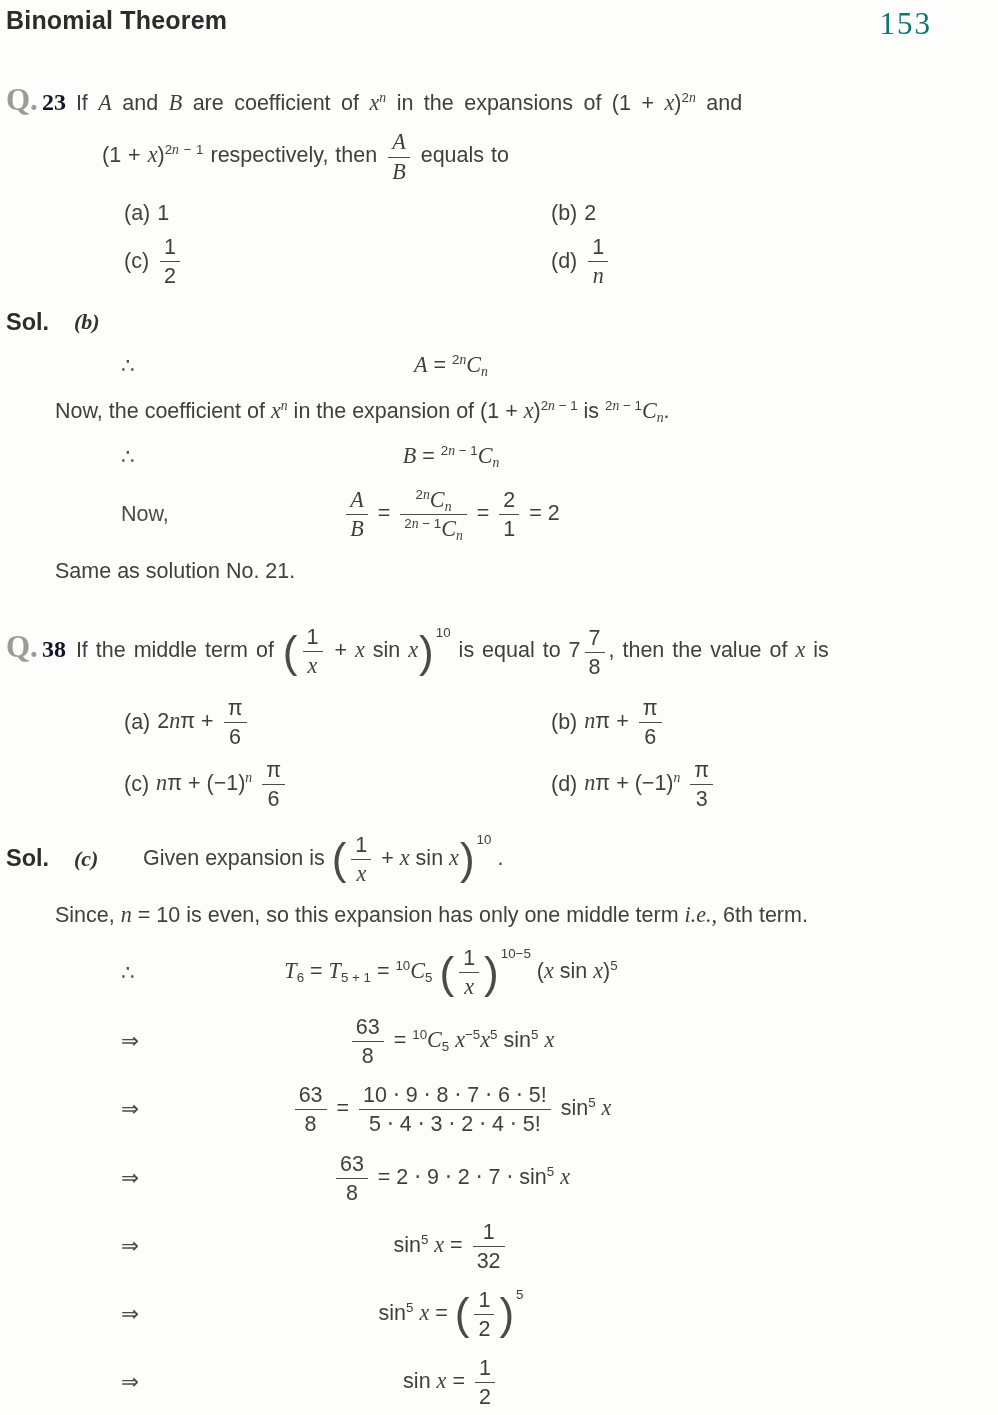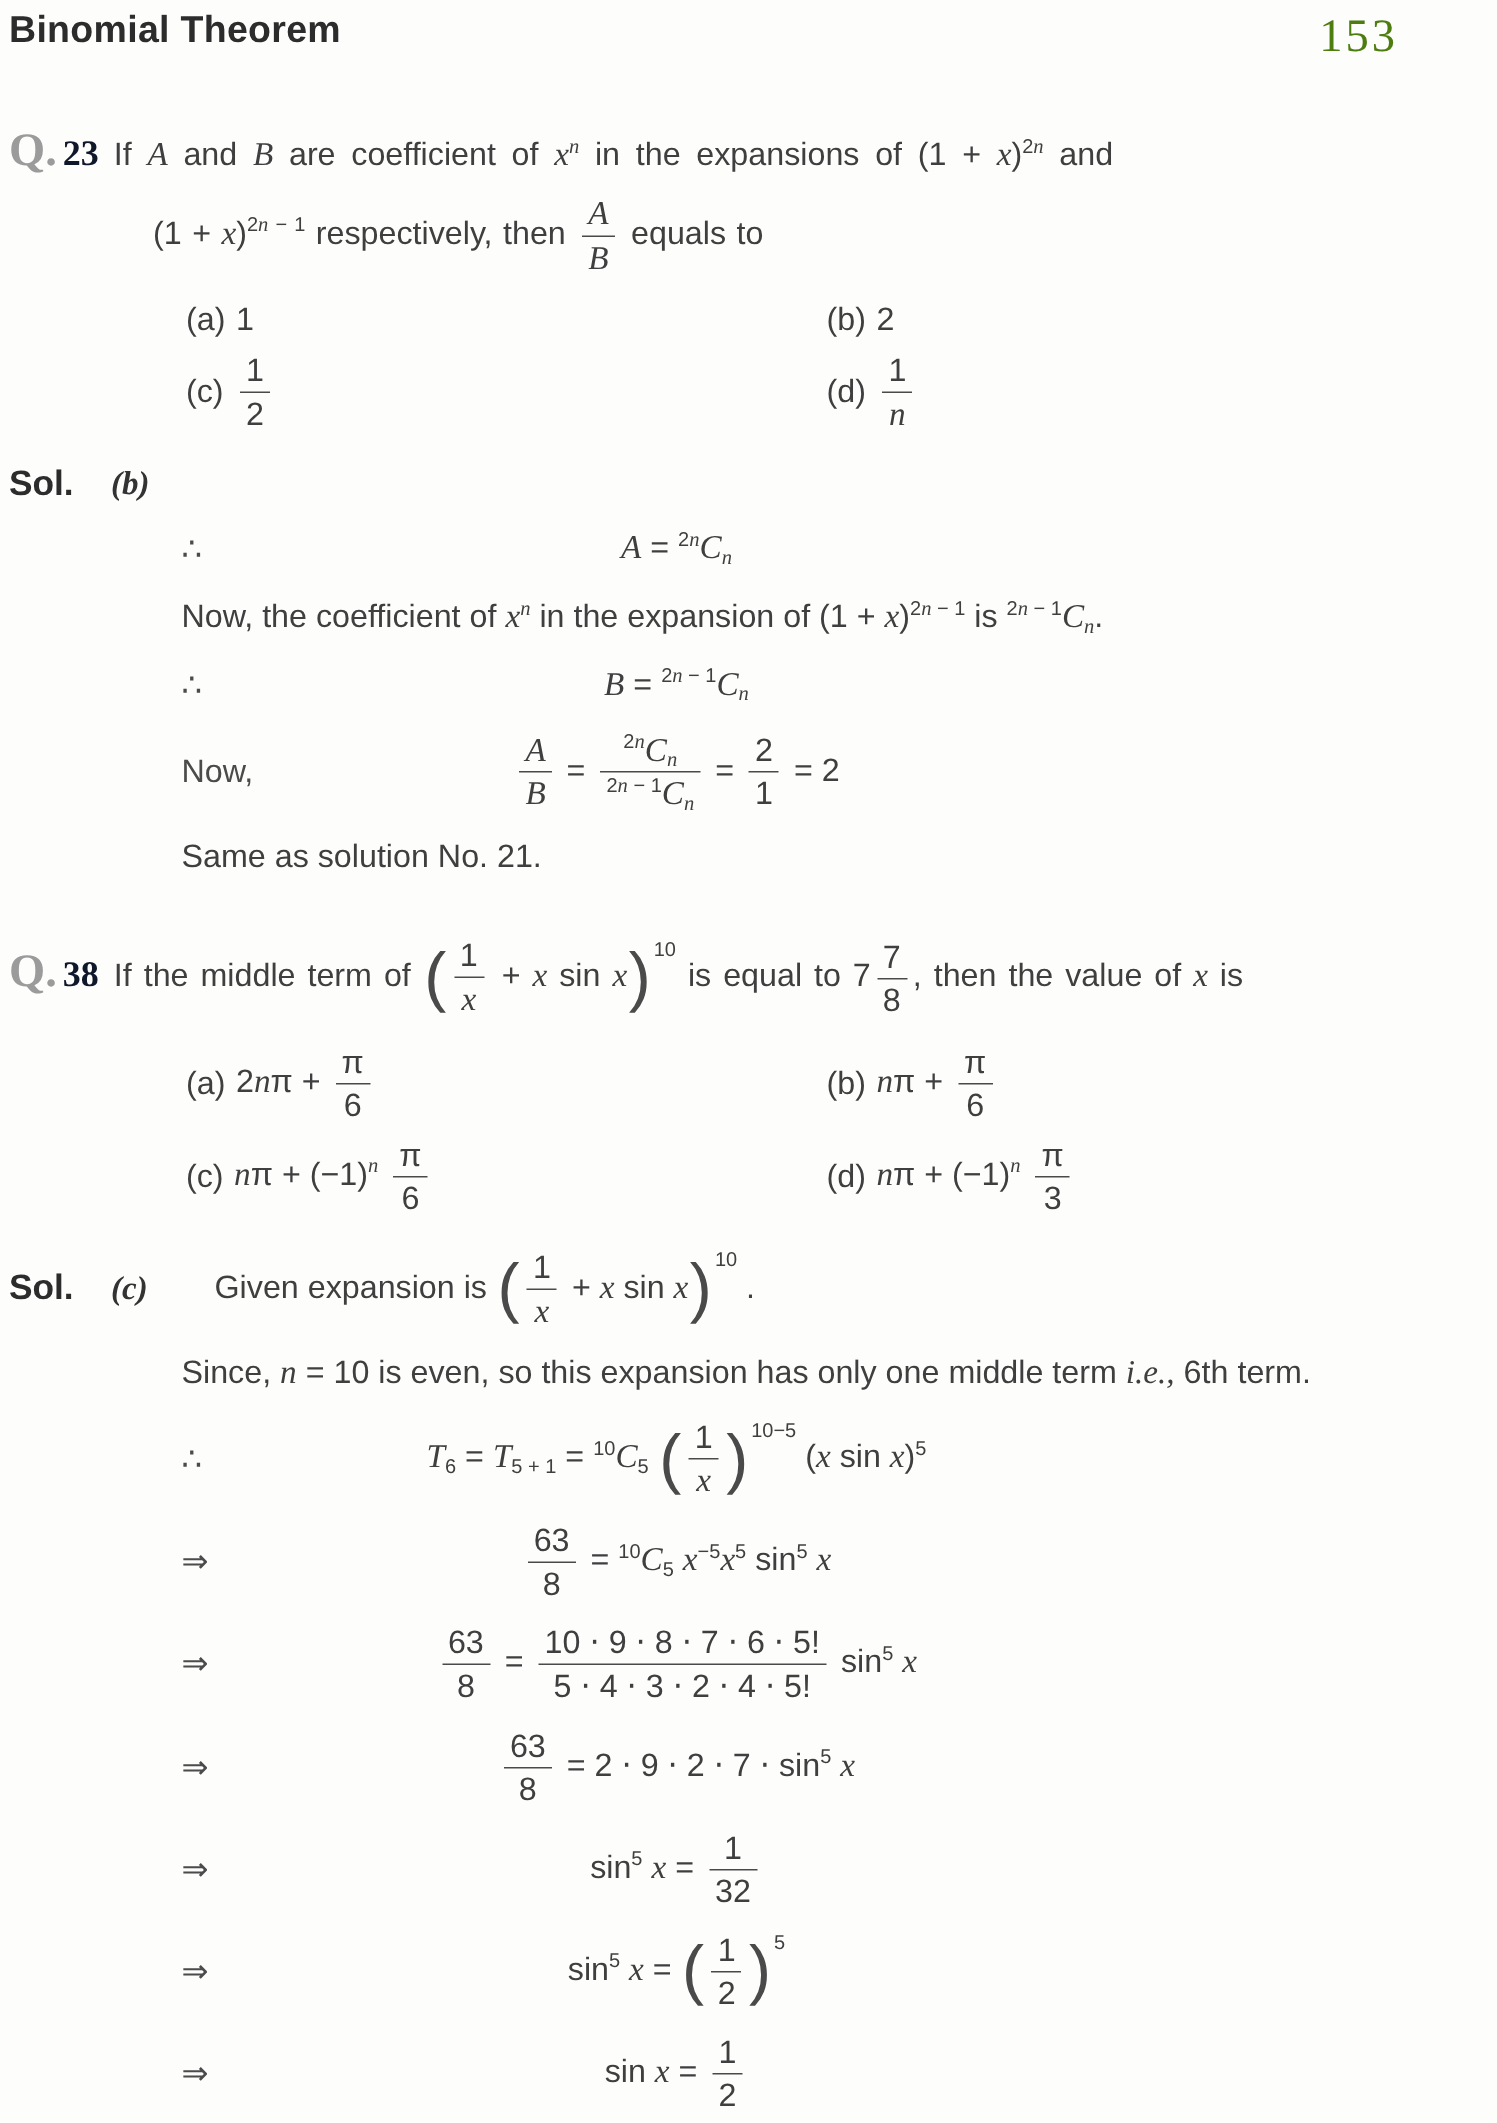--- a/index.html
+++ b/index.html
@@ -9,21 +9,21 @@
     background: #fdfdfc;
     font-family: "Liberation Sans", sans-serif;
     color: #3f3f3f;
     overflow: hidden;
   }
   .page { padding: 6px 8px 0 6px; width: 942px; }
 
   
   .page-header { display: flex; justify-content: space-between; align-items: flex-start; }
   .page-title { font-size: 25px; font-weight: bold; color: #2c2c2c; letter-spacing: .2px; }
-  .page-number { font-size: 31px; color: #4d7c0f; font-family: "Liberation Serif", serif; letter-spacing: 2px; margin-right: 2px; }
+  .page-number { font-size: 31px; color: #0f766e; font-family: "Liberation Serif", serif; letter-spacing: 2px; margin-right: 2px; }
 
   
   .q-block { font-size: 21.5px; }
   .q-block-23 { margin-top: 42px; }
   .q-block-24 { margin-top: 38px; }
   .q-line1 { display: flex; align-items: baseline; }
   .q-badge { font-family: "Liberation Serif", serif; font-weight: bold; font-size: 31px; color: #9b9b9b; line-height: 1; }
   .q-num { font-family: "Liberation Serif", serif; font-weight: bold; font-size: 24px; color: #0f172a; margin: 0 10px 0 4px; }
   .q-text { flex: 1; word-spacing: 4.5px; line-height: 1.45; }
   .q-line2 { margin: 10px 0 0 96px; word-spacing: 1px; }
@@ -34,21 +34,21 @@
   .opt-row + .opt-row { margin-top: 8px; }
   .opt { display: flex; align-items: center; }
   .opt-label { margin-right: 7px; }
 
   
   .sol-section { margin-top: 20px; font-size: 21.5px; }
   .sol-head { display: flex; align-items: center; gap: 11px; }
   .sol-label { font-weight: bold; font-size: 23.5px; color: #2c2c2c; width: 57px; flex: none; }
   .sol-ans { font-family: "Liberation Serif", serif; font-weight: bold; font-style: italic; font-size: 22px; color: #333; width: 58px; flex: none; }
   .sol-text { flex: 1; line-height: 1.4; }
-  .sol-text-row { margin: 14px 0 14px 115px; line-height: 1.4; }
+  .sol-text-row { margin: 14px 0 14px 49px; line-height: 1.4; }
   .step { position: relative; margin: 14px 0; min-height: 32px; display: flex; align-items: center; }
   .lead { position: absolute; left: 115px; color: #4b4b4b; }
   .eq { display: block; margin-left: 80px; width: 730px; text-align: center; line-height: 1.2; }
 
   
   sup { font-size: 62%; vertical-align: super; line-height: 0; }
   sub { font-size: 62%; vertical-align: -0.3em; line-height: 0; }
   sup.hi { vertical-align: 1.55em; line-height: 0; margin-left: 1px; }
   .fr { display: inline-block; vertical-align: middle; text-align: center; line-height: 1.12; margin: 0 4px; }
   .fr .nu { display: block; border-bottom: 1.7px solid #4a4a4a; padding: 1px 4px 2px; }

